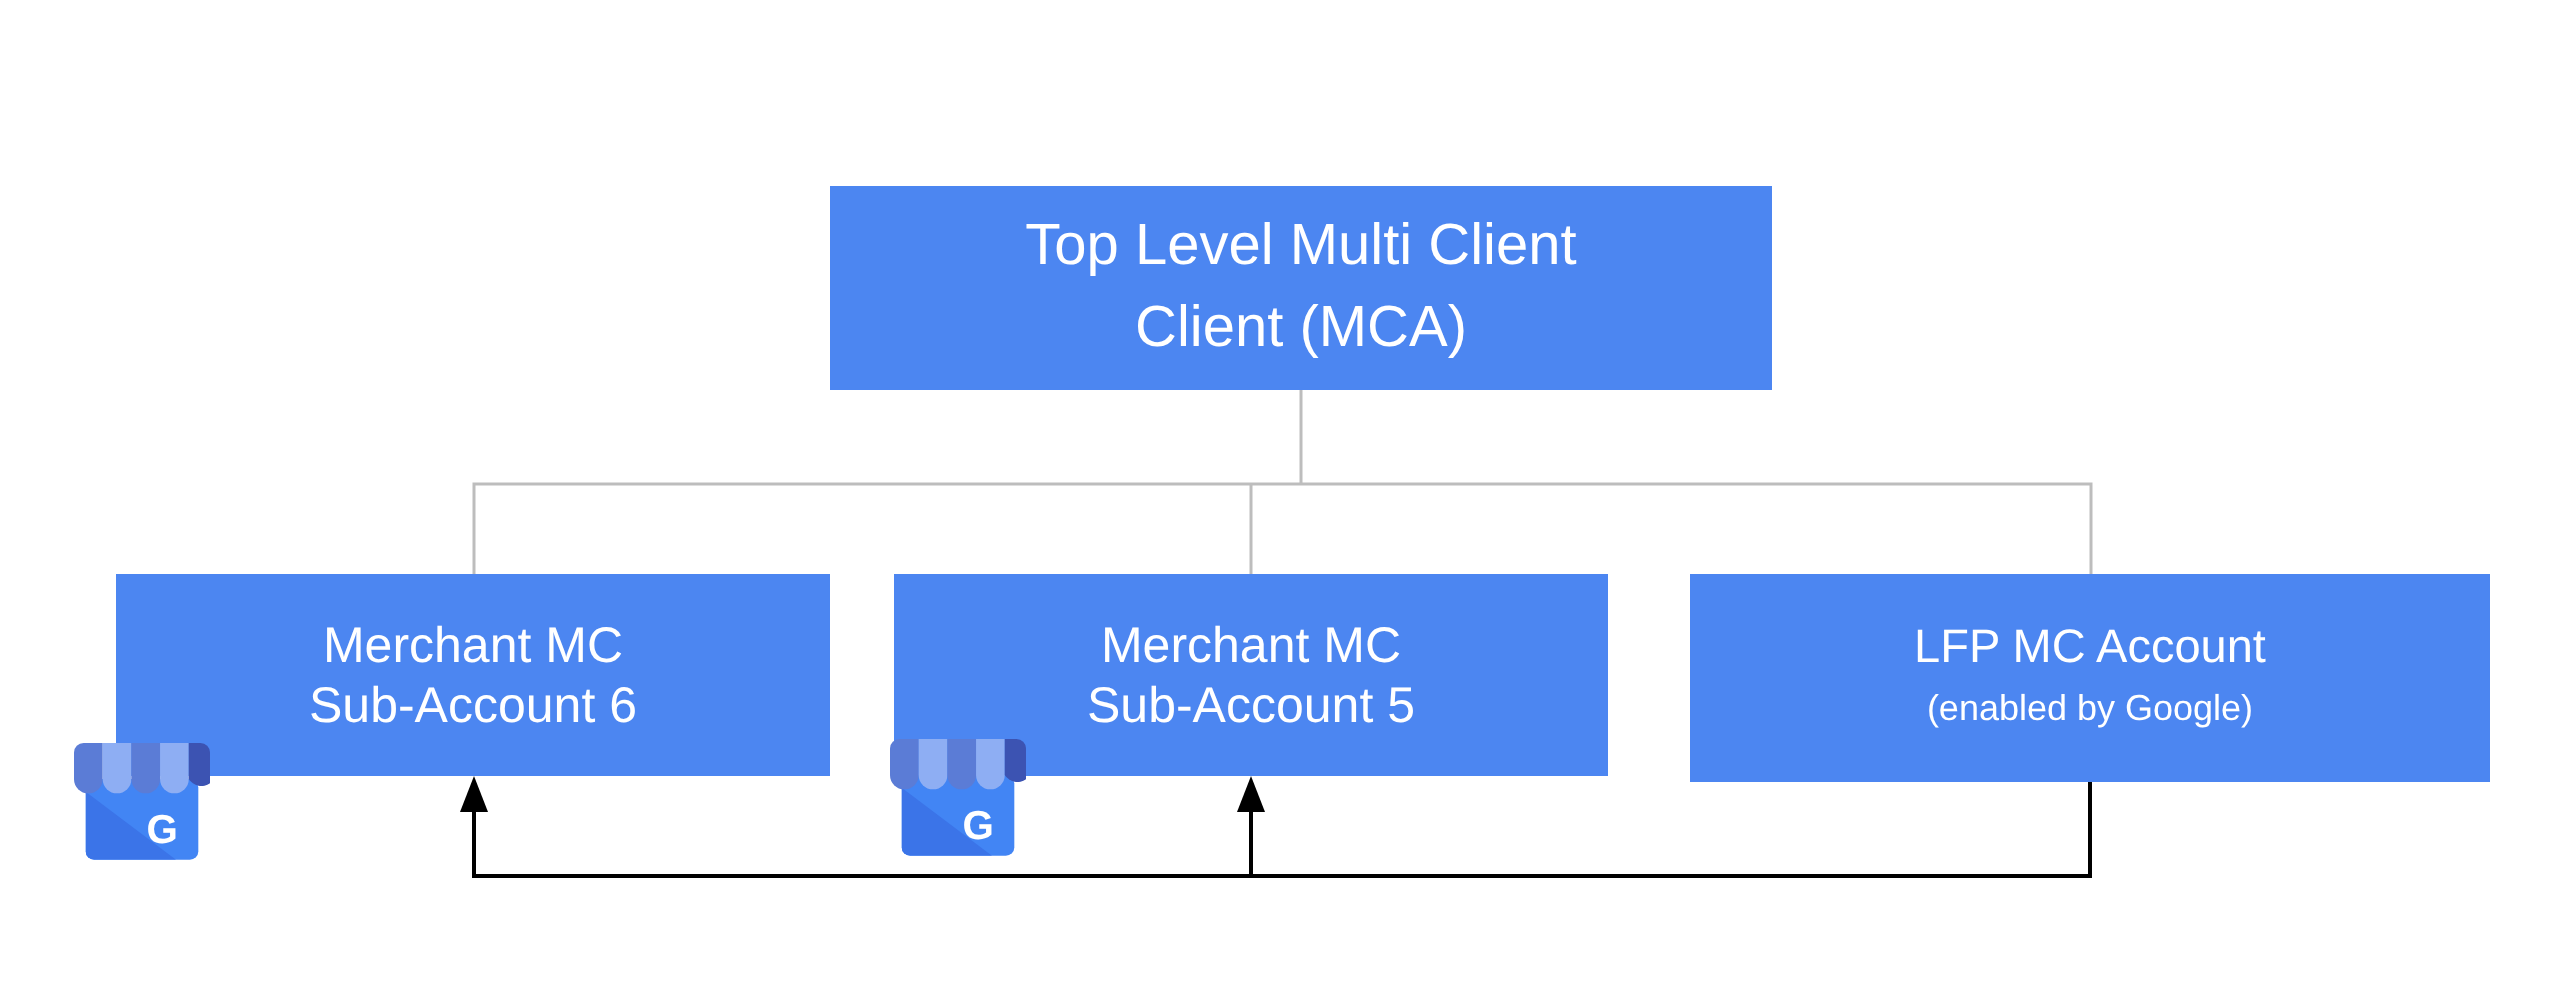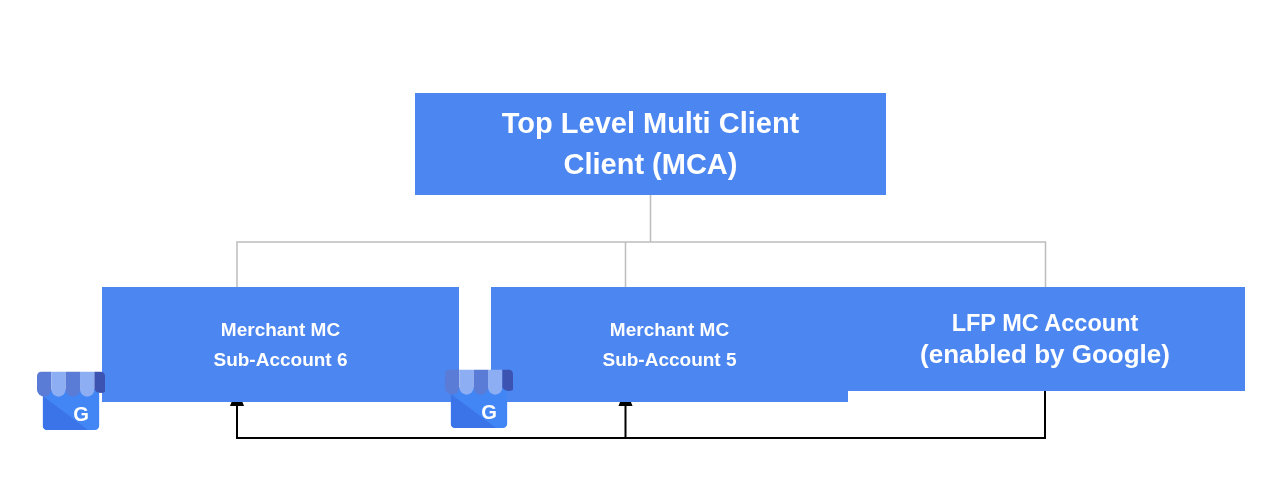--- a/index.html
+++ b/index.html
@@ -31,27 +31,27 @@
   .node {
     position: absolute;
     display: flex;
     flex-direction: column;
     align-items: center;
     justify-content: center;
     text-align: center;
     background: var(--node-fill, #4c86f1);
     color: var(--node-text, #ffffff);
   }
-  .node span { display: block; font-weight: bold; }
+  .node span { display: block; }
   .node-mca  { left: 415px; top: 93px;  width: 471px; height: 102px; font-size: 29px; line-height: 41px; }
-  .node-sub  { top: 287px; width: 357px; height: 115px; font-size: 19px; line-height: 30px; margin-left: 44px; }
+  .node-sub  { top: 287px; width: 357px; height: 101px; font-size: 25px; line-height: 30px; }
   .node-sub1 { left: 58px; }
   .node-sub2 { left: 447px; }
   .node-lfp  { left: 845px; top: 287px; width: 400px; height: 104px; font-size: 23.5px; line-height: 31px; text-align: center; }
-  .node-lfp .line2 { font-size: 26px; }
+  .node-lfp .line2 { font-size: 18px; }
   .gmb-icon {
     position: absolute;
     width: 68px; height: 68px;
   }
   .gmb-icon-1 { left: 37px;  top: 364px; }
   .gmb-icon-2 { left: 445px; top: 362px; }
   .gmb-body    { fill: var(--icon-body, #4285f4); }
   .gmb-shade   { fill: var(--icon-body-shade, #3b74e8); }
   .gmb-s-med   { fill: var(--icon-scallop-medium, #5b7cd6); }
   .gmb-s-light { fill: var(--icon-scallop-light, #8eaef3); }

